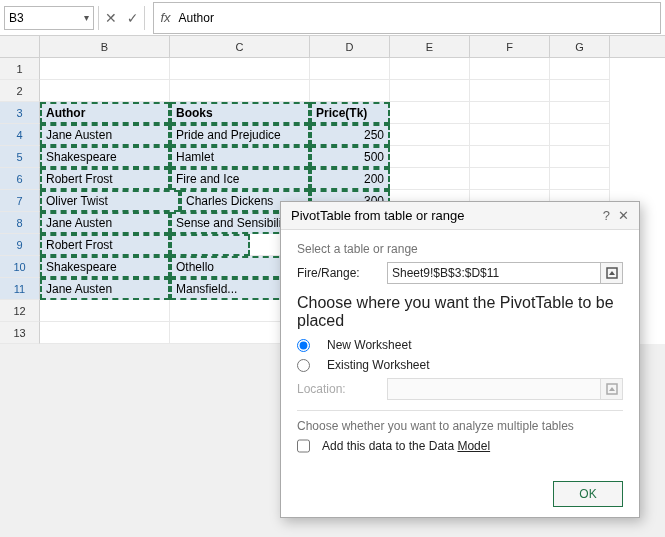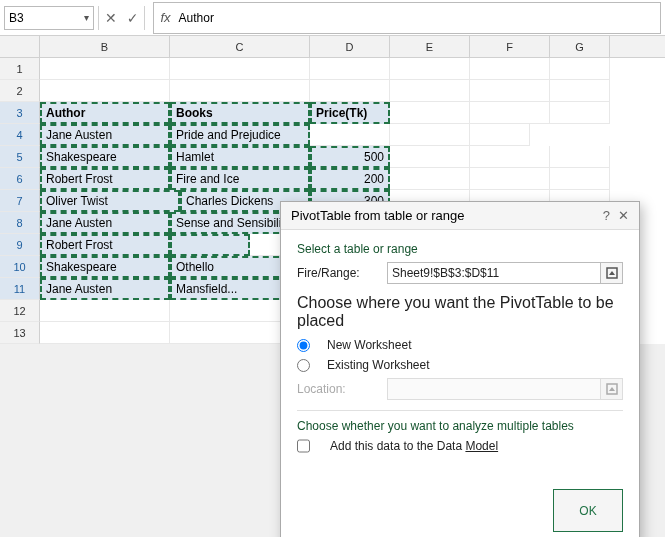--- a/index.html
+++ b/index.html
@@ -154,21 +154,21 @@
       gap: 8px;
       align-items: center;
       color: #666;
     }
     .dialog-content {
       padding: 12px 16px;
     }
     .dialog-section-label {
       font-size: 12px;
       margin-bottom: 6px;
-      color: #14532d;
+      color: #737373;
     }
     .dialog-row {
       display: flex;
       align-items: center;
       margin-bottom: 8px;
     }
     .dialog-label {
       width: 90px;
       font-size: 12px;
       color: #222;
@@ -236,34 +236,34 @@
       font-size: 11px;
       color: #aaa;
     }
     .dialog-divider {
       border: none;
       border-top: 1px solid #e0e0e0;
       margin: 4px 0 8px 0;
     }
     .checkbox-row {
       display: flex;
-      gap: 20px;
-      margin-bottom: 18px;
+      gap: 12px;
+      margin-bottom: 10px;
     }
     .checkbox-label { font-size: 12px; color: #222; }
     .underline { text-decoration: underline; }
     .dialog-buttons {
       display: flex;
       justify-content: flex-end;
       gap: 8px;
       padding: 6px 16px 10px 16px;
     }
     .btn {
       width: 70px;
-      height: 43px;
+      height: 26px;
       border: 1px solid #bbb;
       background: #f5f5f5;
       font-size: 12px;
       cursor: pointer;
       display: flex;
       align-items: center;
       justify-content: center;
     }
     .btn-primary {
       border: 1px solid #217346;
@@ -345,20 +345,21 @@
         <div class="cell col-c header-cell selected-range" style="border: 2px dashed #217346; font-weight:bold;">Books</div>
         <div class="cell col-d header-cell selected-range" style="border: 2px dashed #217346; font-weight:bold;">Price(Tk)</div>
         <div class="cell col-e"></div>
         <div class="cell col-f"></div>
         <div class="cell col-g"></div>
       </div>
 
       <div class="grid-row">
         <div class="cell col-b selected-range" style="border: 2px dashed #217346;">Jane Austen</div>
         <div class="cell col-c selected-range" style="border: 2px dashed #217346;">Pride and Prejudice</div>
+        <div class="cell col-d selected-range numeric" style="border: 2px dashed #217346;">250</div>
         <div class="cell col-e"></div>
         <div class="cell col-f"></div>
         <div class="cell col-g"></div>
       </div>
 
       <div class="grid-row">
         <div class="cell col-b selected-range" style="border: 2px dashed #217346;">Shakespeare</div>
         <div class="cell col-c selected-range" style="border: 2px dashed #217346;">Hamlet</div>
         <div class="cell col-d selected-range numeric" style="border: 2px dashed #217346;">500</div>
         <div class="cell col-e"></div>

